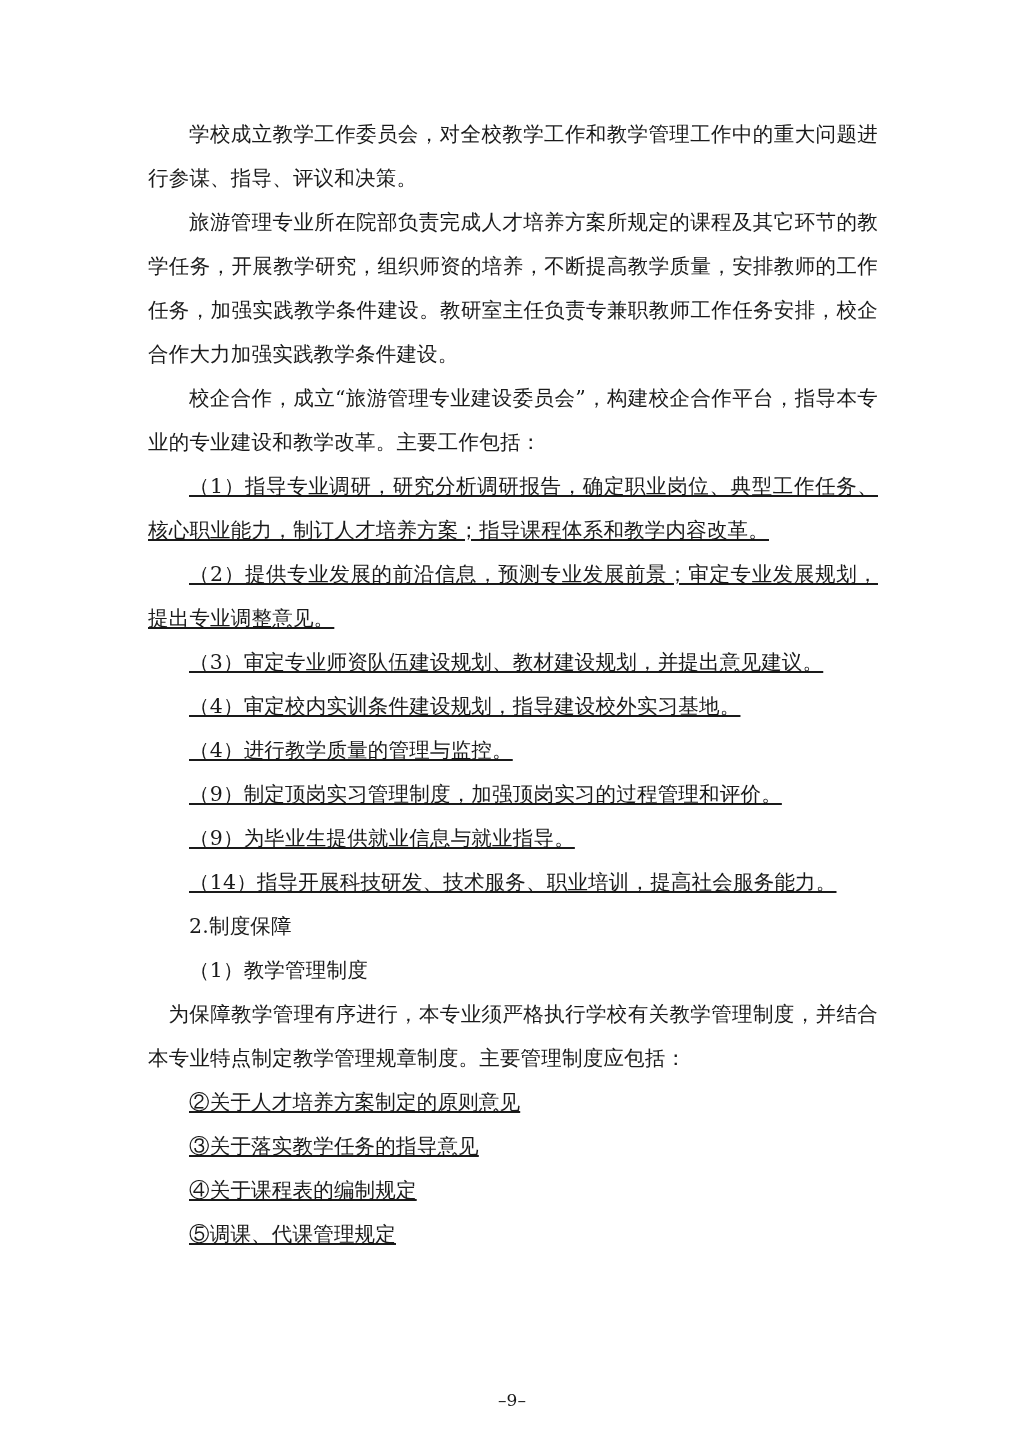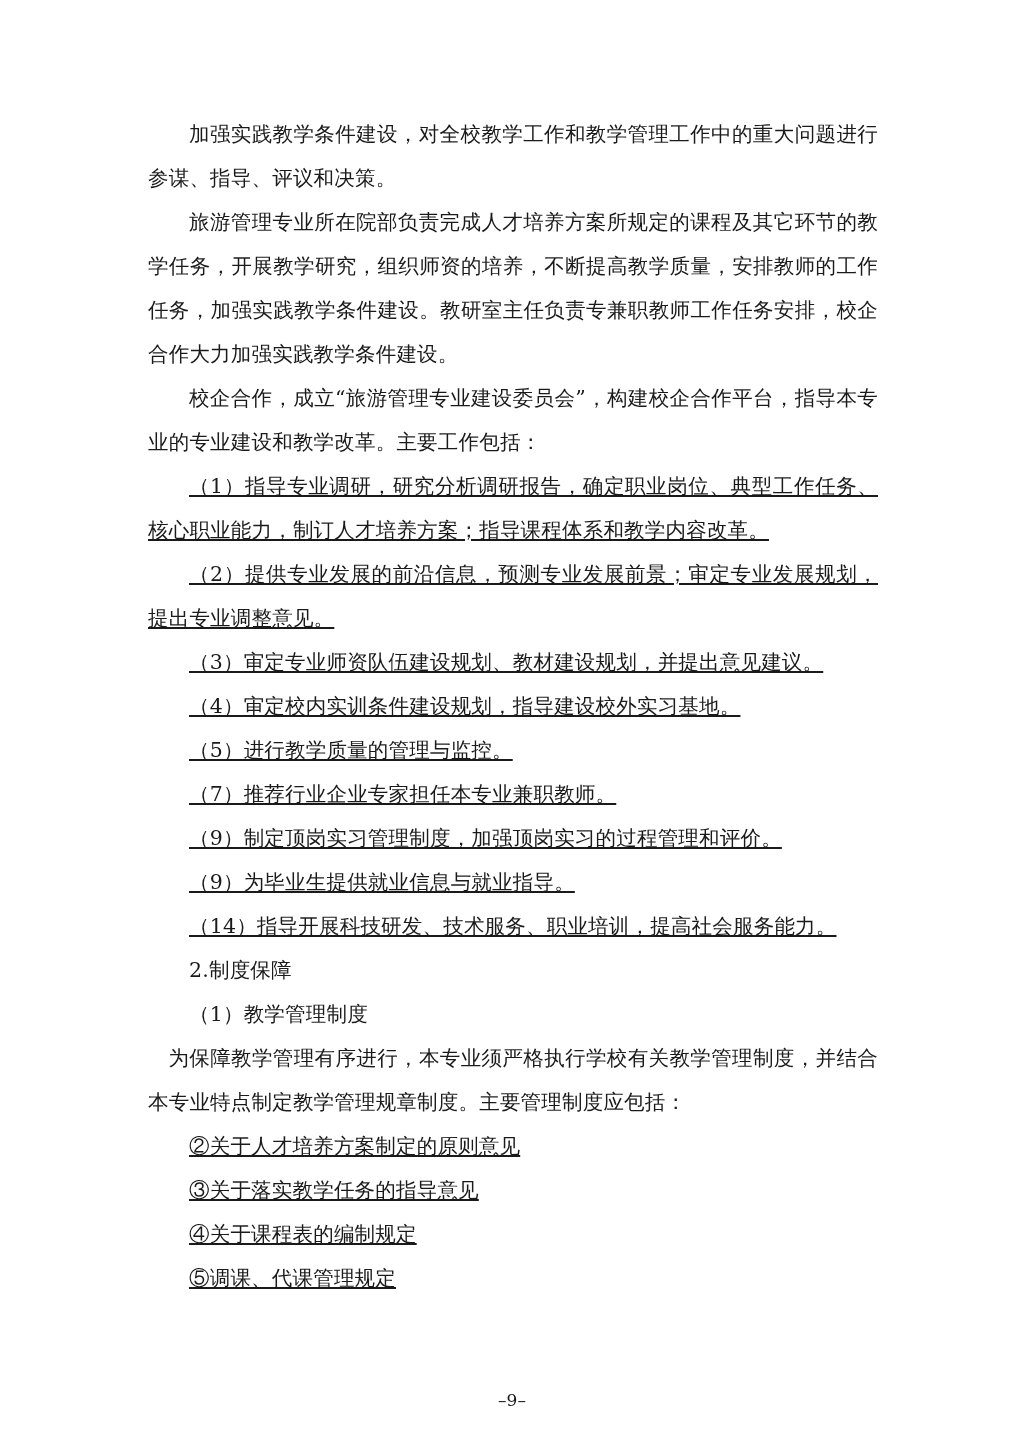--- a/index.html
+++ b/index.html
@@ -50,30 +50,29 @@
     font-family: "DejaVu Serif", "Liberation Serif", serif;
     color: #1a1a1a;
   }
 </style>
 </head>
 <body>
 
 <div class="page">
   <div class="content">
 
-    <p class="para indent2">加强实践教学条件建设，对全校教学工作和教学管理工作中的重大问题进行参谋、指导、评议和决策。</p>
+    <p class="para indent2">学校成立教学工作委员会，对全校教学工作和教学管理工作中的重大问题进行参谋、指导、评议和决策。</p>
     <p class="para indent2">旅游管理专业所在院部负责完成人才培养方案所规定的课程及其它环节的教学任务，开展教学研究，组织师资的培养，不断提高教学质量，安排教师的工作任务，加强实践教学条件建设。教研室主任负责专兼职教师工作任务安排，校企合作大力加强实践教学条件建设。</p>
     <p class="para indent2">校企合作，成立“旅游管理专业建设委员会”，构建校企合作平台，指导本专业的专业建设和教学改革。主要工作包括：</p>
 
     <p class="para list-item">（1）指导专业调研，研究分析调研报告，确定职业岗位、典型工作任务、核心职业能力，制订人才培养方案；指导课程体系和教学内容改革。</p>
     <p class="para list-item">（2）提供专业发展的前沿信息，预测专业发展前景；审定专业发展规划，提出专业调整意见。</p>
     <p class="para list-item">（3）审定专业师资队伍建设规划、教材建设规划，并提出意见建议。</p>
     <p class="para list-item">（4）审定校内实训条件建设规划，指导建设校外实习基地。</p>
-    <p class="para list-item">（5）进行教学质量的管理与监控。</p>
-    <p class="para list-item">（7）推荐行业企业专家担任本专业兼职教师。</p>
+    <p class="para list-item">（4）进行教学质量的管理与监控。</p>
     <p class="para list-item">（9）制定顶岗实习管理制度，加强顶岗实习的过程管理和评价。</p>
     <p class="para list-item">（9）为毕业生提供就业信息与就业指导。</p>
     <p class="para list-item">（14）指导开展科技研发、技术服务、职业培训，提高社会服务能力。</p>
 
     <p class="para indent2">2.制度保障</p>
     <p class="para indent2">（1）教学管理制度</p>
     <p class="para indent1">为保障教学管理有序进行，本专业须严格执行学校有关教学管理制度，并结合本专业特点制定教学管理规章制度。主要管理制度应包括：</p>
 
     <p class="para list-item">②关于人才培养方案制定的原则意见</p>
     <p class="para list-item">③关于落实教学任务的指导意见</p>

